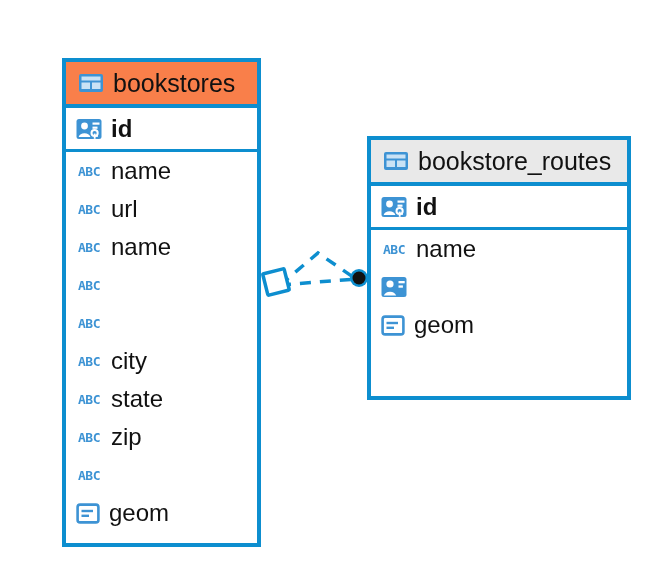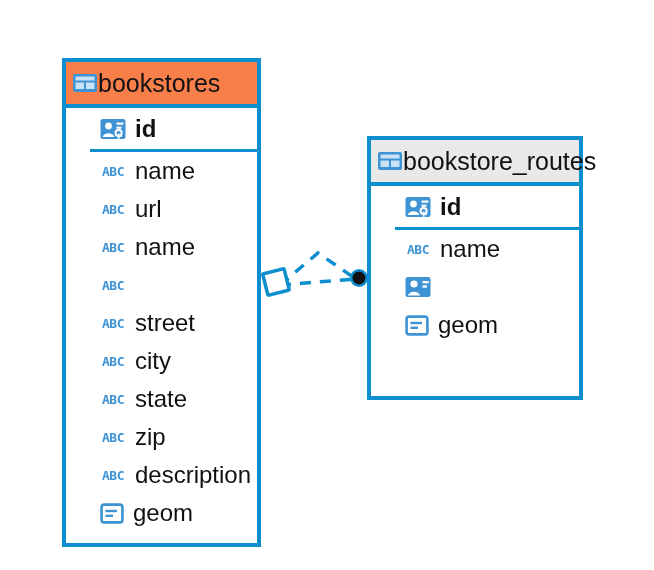--- a/index.html
+++ b/index.html
@@ -14,37 +14,37 @@
 
   
   .entity{
     position:absolute;
     box-sizing:border-box;
     border:4px solid #0d8ecf;
     background:#ffffff;
   }
   .entity-header{
     display:flex;align-items:center;
-    padding:4px 6px;
+    gap:9px;
+    padding:4px 12px;
     box-sizing:border-box;
     height:46px;
     border-bottom:4px solid #0d8ecf;
   }
   .entity-header.accent{background:#f97f4a;}
   .entity-header.plain{background:#e9e9e9;}
   .entity-title{
     font-size:25px;color:#111111;white-space:nowrap;
     letter-spacing:0px;
   }
   .field{
     display:flex;align-items:center;gap:9px;
     padding:0 10px;
     box-sizing:border-box;
     height:38px;
-    margin-left:24px;
   }
   .field.pk{height:44px;border-bottom:3px solid #0d8ecf;}
   .field-label{font-size:24px;color:#111111;white-space:nowrap;}
   .field.pk .field-label{font-weight:bold;}
 
   
   .icon{flex:0 0 auto;display:block;}
   .icon-abc{
     width:26px;height:16px;
     display:flex;align-items:center;justify-content:center;
@@ -118,54 +118,52 @@
       <span class="icon icon-abc">ABC</span>
       <span class="field-label">name</span>
     </div>
 
     <div class="field">
       <span class="icon icon-abc">ABC</span>
     </div>
 
     <div class="field">
       <span class="icon icon-abc">ABC</span>
-      <span class="field-label">street</span>
     </div>
 
     <div class="field">
       <span class="icon icon-abc">ABC</span>
       <span class="field-label">city</span>
     </div>
 
     <div class="field">
       <span class="icon icon-abc">ABC</span>
       <span class="field-label">state</span>
     </div>
 
     <div class="field">
       <span class="icon icon-abc">ABC</span>
       <span class="field-label">zip</span>
     </div>
 
     <div class="field">
       <span class="icon icon-abc">ABC</span>
-      <span class="field-label">description</span>
     </div>
 
     <div class="field">
       <svg class="icon" width="24" height="21" viewBox="0 0 24 21">
         <rect x="1.6" y="1.6" width="20.8" height="17.8" rx="2.5" fill="#ffffff" stroke="#3d93d4" stroke-width="2.6"></rect>
         <rect x="5.5" y="6.8" width="11.5" height="2.4" fill="#3d93d4"></rect>
         <rect x="5.5" y="11.6" width="7.5" height="2.4" fill="#3d93d4"></rect>
       </svg>
       <span class="field-label">geom</span>
     </div>
   </div>
 
-  <div class="entity" style="left:367px;top:136px;width:216px;height:264px;">
+  <div class="entity" style="left:367px;top:136px;width:264px;height:264px;">
 
     <div class="entity-header plain">
       <svg class="icon" width="26" height="20" viewBox="0 0 26 20">
         <rect x="1" y="1" width="24" height="18" rx="2" fill="#3d93d4"></rect>
         <rect x="3.5" y="3.5" width="19" height="4" fill="#c9e2f5"></rect>
         <rect x="3.5" y="9.5" width="8.5" height="6.5" fill="#c9e2f5"></rect>
         <rect x="14" y="9.5" width="8.5" height="6.5" fill="#c9e2f5"></rect>
       </svg>
       <span class="entity-title">bookstore_routes</span>
     </div>

